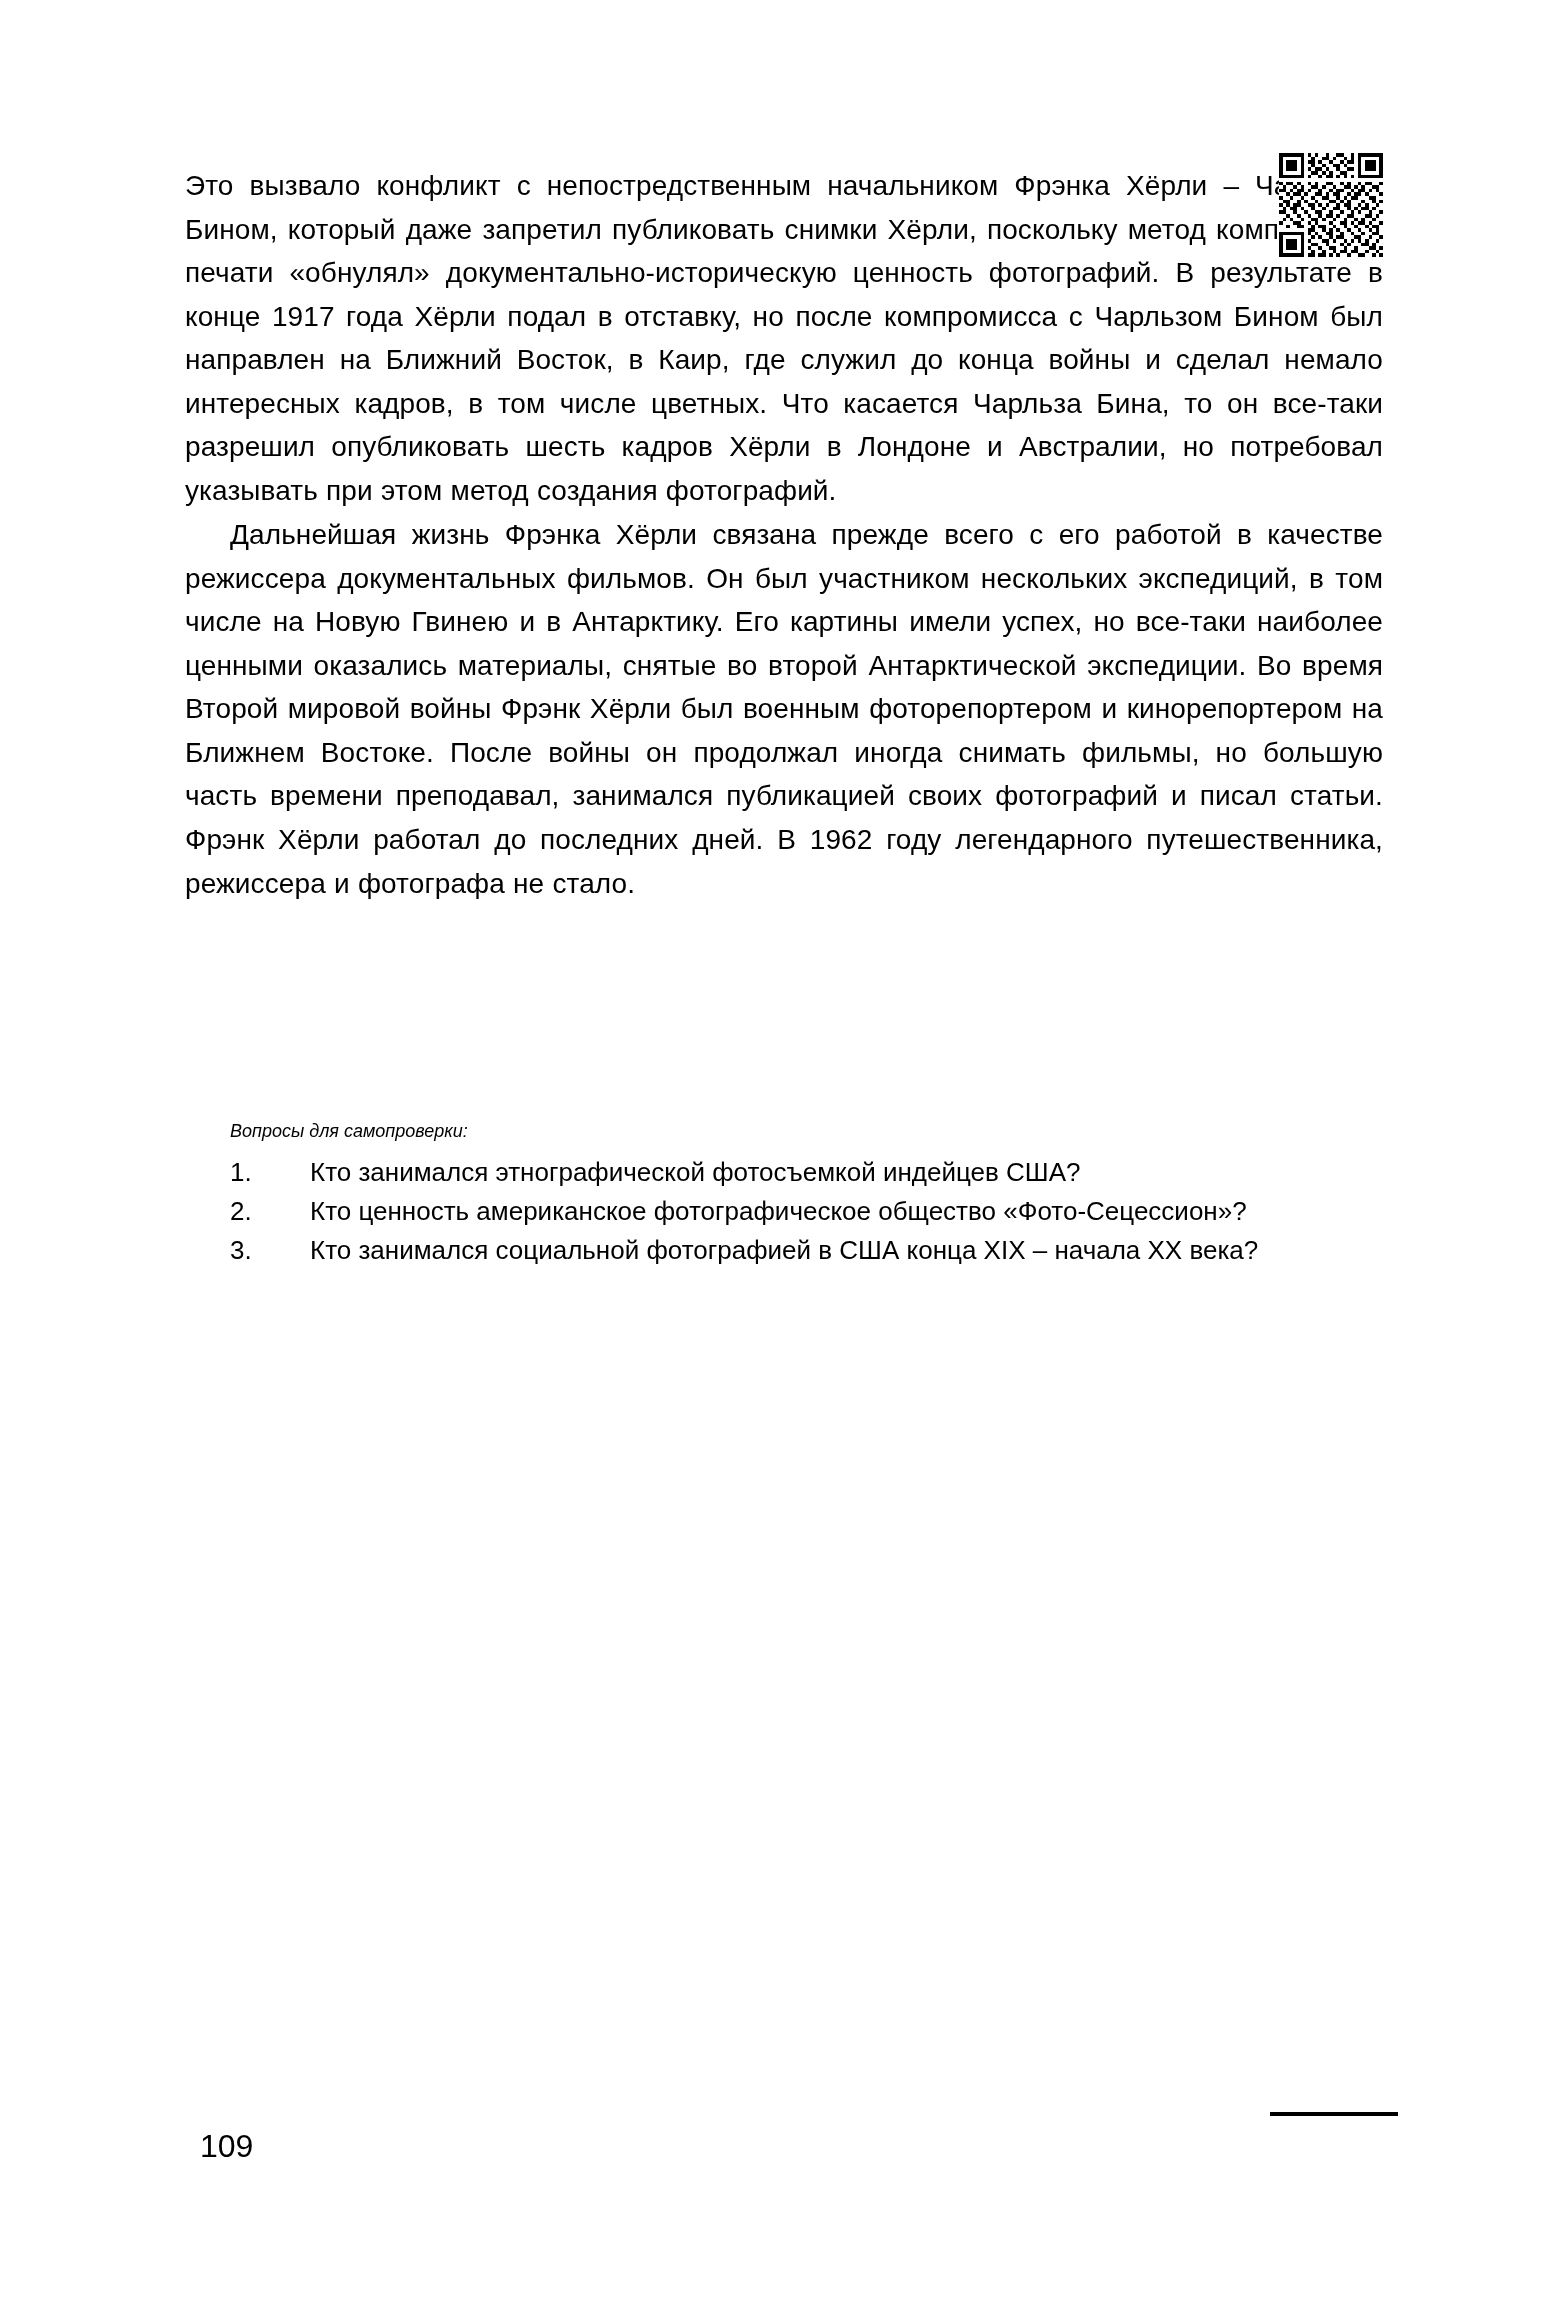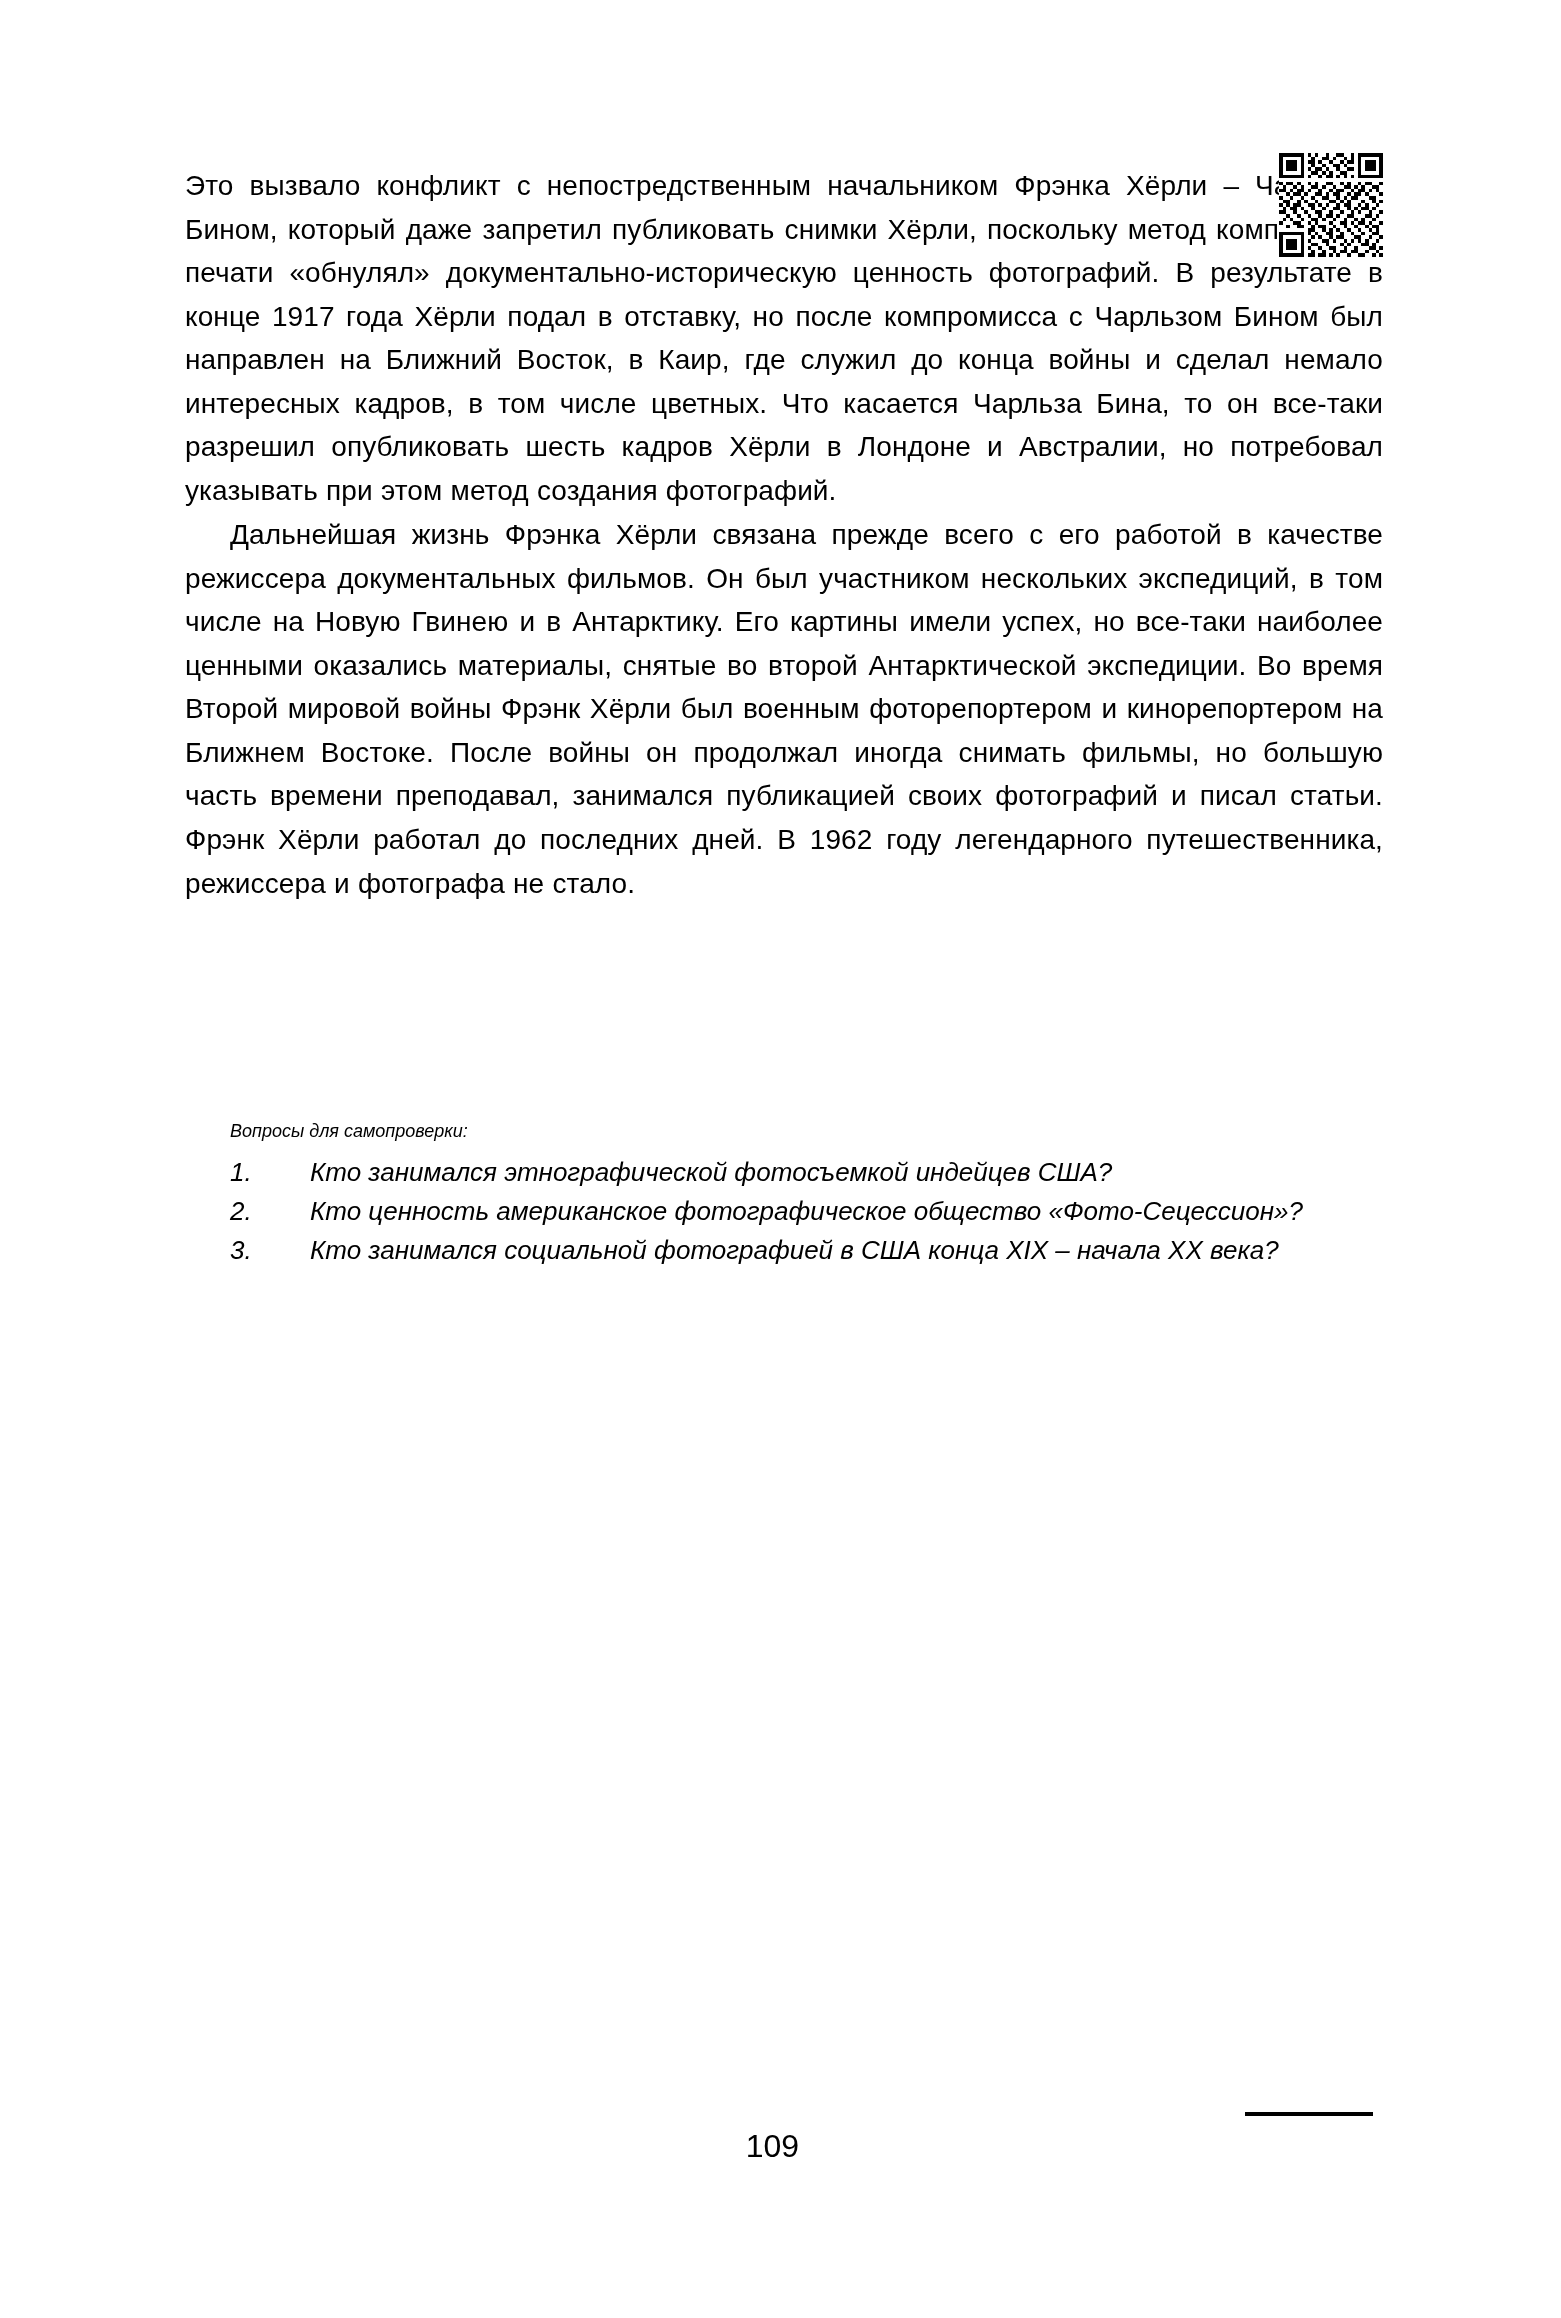--- a/index.html
+++ b/index.html
@@ -56,44 +56,43 @@
     width: 1198px;
   }
   .q-title {
     font-size: 18px;
     font-style: italic;
     margin: 0 0 8px 45px;
     line-height: 1.5;
   }
   .q-item {
     font-size: 26px;
-    font-style: italic;
     line-height: 1.5;
     margin: 0;
     text-align: justify;
     display: block;
   }
   .q-item .q-num {
     display: inline-block;
     width: 80px;
     margin-left: 45px;
   }
   .q-item .q-text {
     display: inline;
   }
   .q-item.justify {
     text-align: justify;
     text-justify: inter-word;
   }
   .footer {
     position: absolute;
-    left: 175px;
+    left: 200px;
     top: 2112px;
     width: 1198px;
-    text-align: center;
+    text-align: left;
   }
   .footer-rule {
     width: 128px;
     height: 4px;
     background: #000000;
     margin-left: auto;
     margin-bottom: 14.4px;
   }
   .page-number {
     font-size: 32px;

